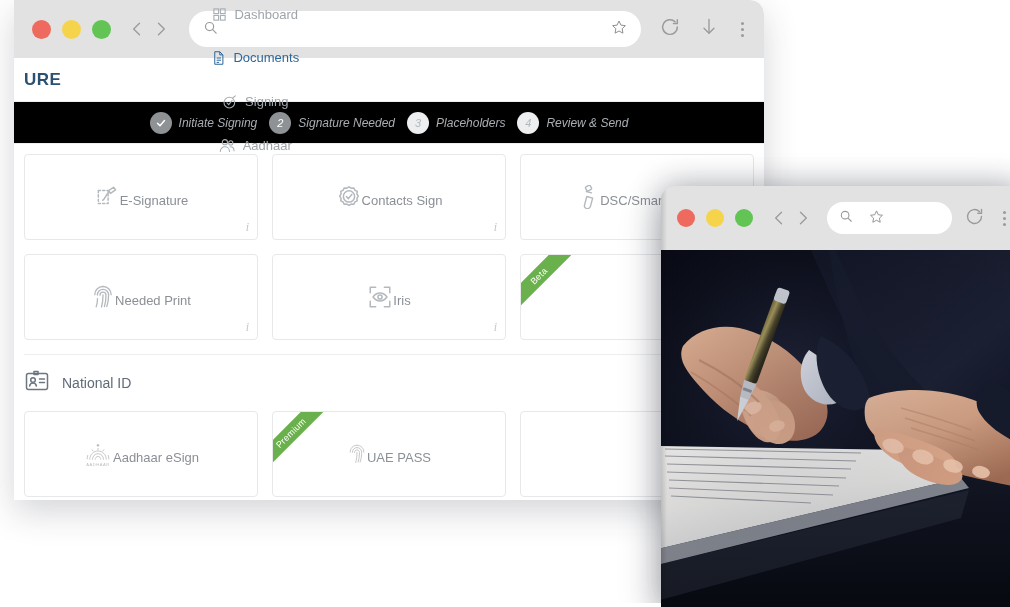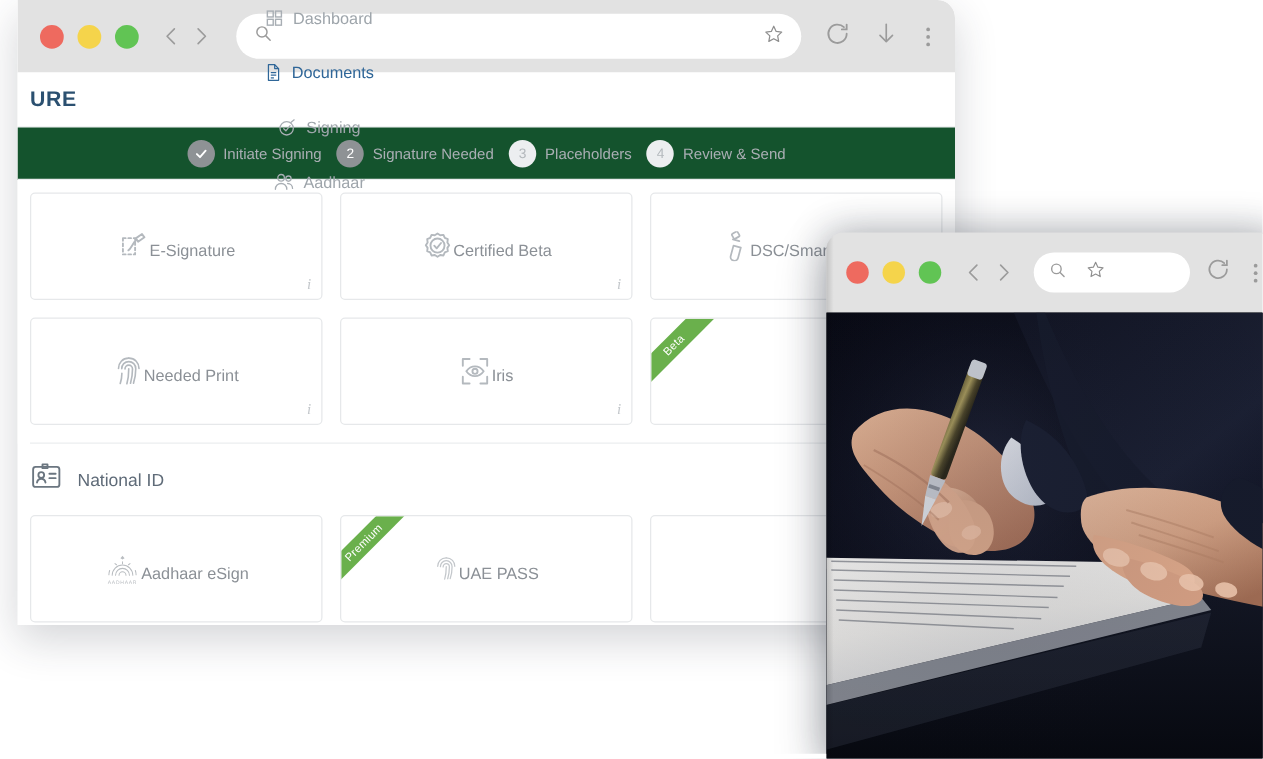--- a/index.html
+++ b/index.html
@@ -48,22 +48,22 @@
     height: 44px; background:#fff; display:flex; align-items:center;
     border-bottom: 1px solid #eceef0; padding: 0 16px;
   }
   .logo { font-size: 17px; font-weight: 700; color: #2b5070; letter-spacing: .5px; margin-left:-6px;}
   .navitems { display:flex; align-items:center; gap: 28px; margin-left: 150px; flex-direction: column; }
   .navitem { display:flex; align-items:center; gap:7px; font-size:13px; color:#9ea5ab; }
   .navitem.active { color:#2f6698; }
   .navitem svg { display:block; }
 
   
-  .stepbar { height:42px; background:#14532d; display:flex; align-items:center; justify-content:center;
-             border-bottom:1px solid #eceef0; }
+  .stepbar { height:42px; background:#000000; display:flex; align-items:center; justify-content:center;
+             border-bottom:1px solid #eceef0;font-style:italic; }
   .steps { display:flex; align-items:center; gap:12px; }
   .step { display:flex; align-items:center; gap:7px; }
   .scircle { width:22px; height:22px; border-radius:50%; display:flex; align-items:center;
              justify-content:center; font-size:11px; color:#fff; background:#d6d8da; }
   .scircle.done { background:#8e9295; }
   .scircle.cur  { background:#8e9295; }
   .scircle.todo { background:#eceef0; color:#b3b8bc; }
   .slabel { font-size:12px; color:#a9aeb3; }
 
   
@@ -278,21 +278,21 @@
         </div>
 
         <div class="card">
           <span class="cicon">
             <svg width="26" height="26" viewBox="0 0 24 24" fill="none" stroke="#b4b9be" stroke-width="1.4" stroke-linecap="round" stroke-linejoin="round">
               <path d="M12 2.6l2 1.3 2.4-.3 1 2.2 2.2 1-.3 2.4 1.3 2-1.3 2 .3 2.4-2.2 1-1 2.2-2.4-.3-2 1.3-2-1.3-2.4.3-1-2.2-2.2-1 .3-2.4-1.3-2 1.3-2-.3-2.4 2.2-1 1-2.2 2.4.3z"></path>
               <circle cx="12" cy="11.5" r="5.2"></circle>
                 <polyline points="9.6 11.6 11.4 13.5 14.6 9.6"></polyline>
               </svg>
           </span>
-          <span class="clabel">Certified Beta</span>
+          <span class="clabel">Contacts Sign</span>
           <span class="info">i</span>
         </div>
 
         <div class="card">
           <span class="cicon">
             <svg width="24" height="24" viewBox="0 0 24 24" fill="none" stroke="#b4b9be" stroke-width="1.4" stroke-linecap="round" stroke-linejoin="round">
               <path d="M5.6 17.2l6.1-6.1 4.3 4.3-6.1 6.1a3 3 0 0 1-4.3-4.3z" transform="rotate(-30 12 13)"></path>
               <path d="M13.8 6.5l3.8 3.8" transform="rotate(-30 12 13)"></path>
               <rect x="14.8" y="2.4" width="5.2" height="4.6" rx="1" transform="rotate(-30 12 13)"></rect>
               </svg>

